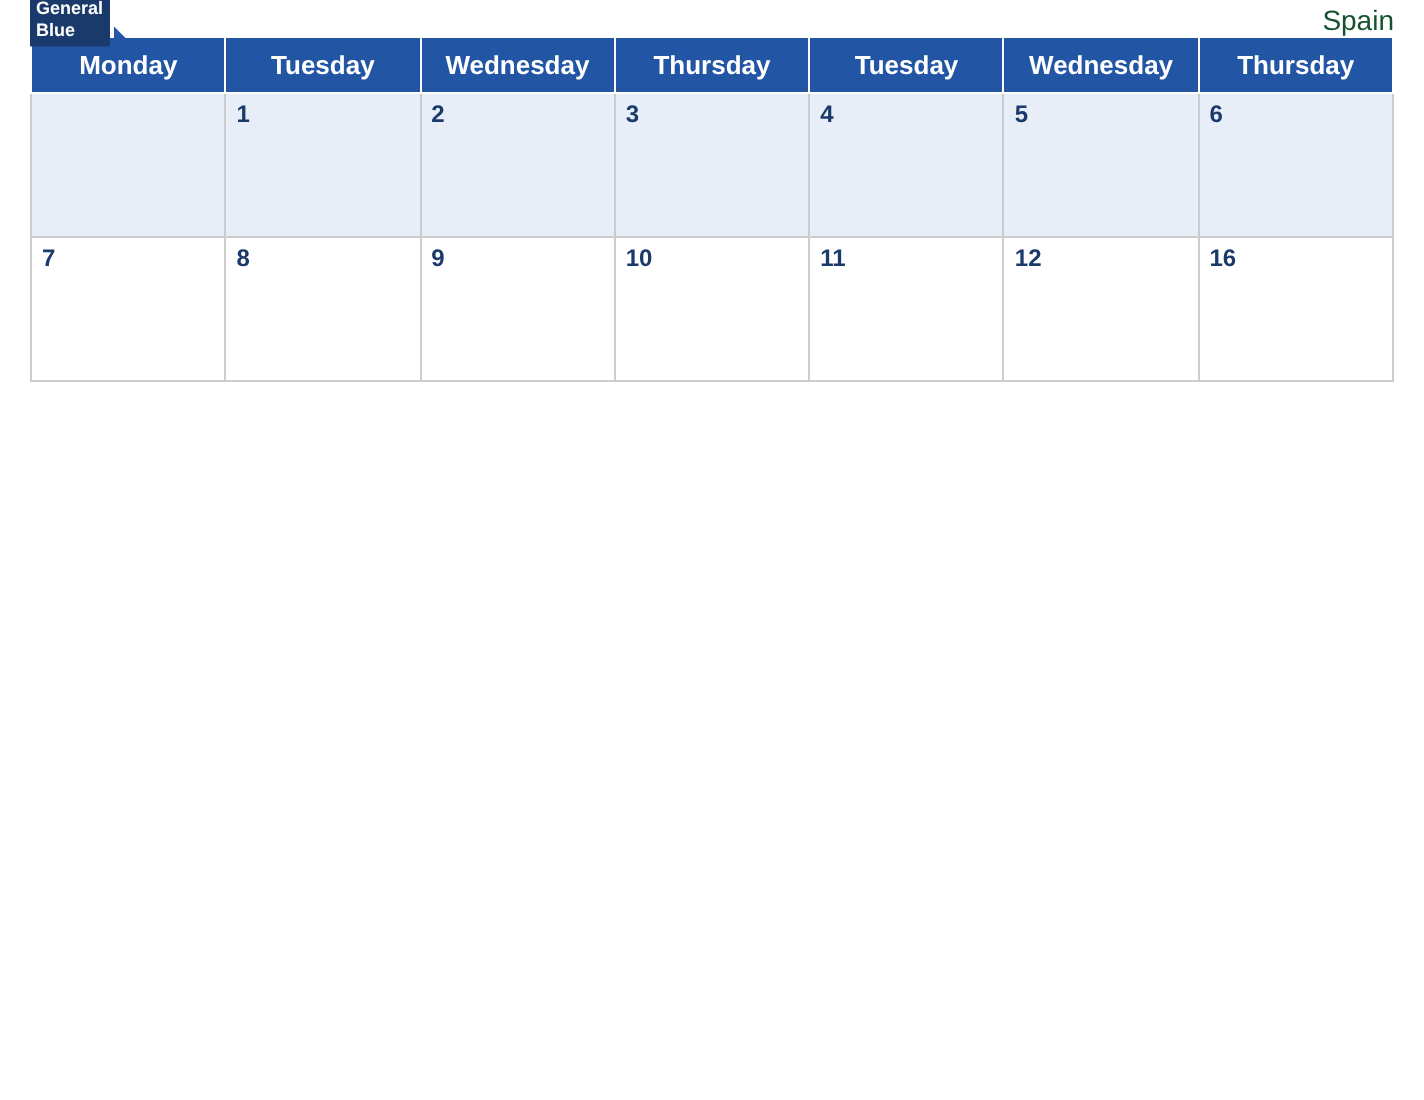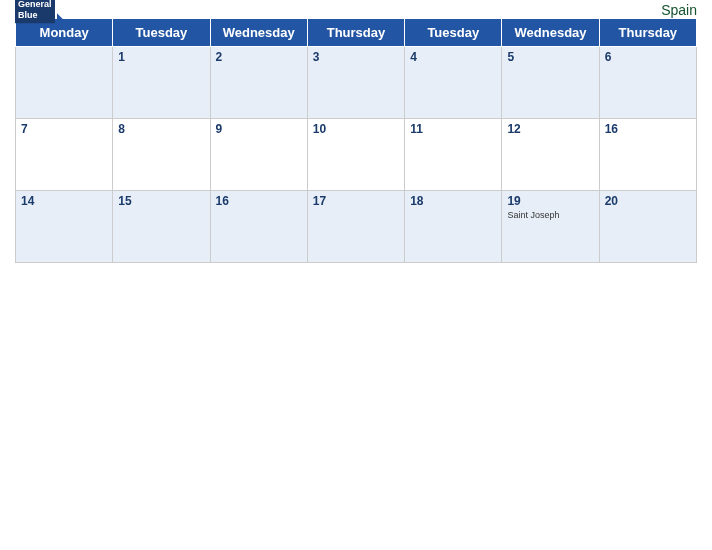--- a/index.html
+++ b/index.html
@@ -152,39 +152,15 @@
           <td>
             <span class="day-num">11</span>
           </td>
           <td>
             <span class="day-num">12</span>
           </td>
           <td>
             <span class="day-num">16</span>
           </td>
         </tr>
-        <tr>
-          <td>
-            <span class="day-num">14</span>
-          </td>
-          <td>
-            <span class="day-num">15</span>
-          </td>
-          <td>
-            <span class="day-num">16</span>
-          </td>
-          <td>
-            <span class="day-num">17</span>
-          </td>
-          <td>
-            <span class="day-num">18</span>
-          </td>
-          <td>
-            <span class="day-num">19</span>
-            <span class="day-event">Saint Joseph</span>
-          </td>
-          <td>
-            <span class="day-num">20</span>
-          </td>
-        </tr>
       </tbody>
   </table>
 </div>
 
 </body></html>

